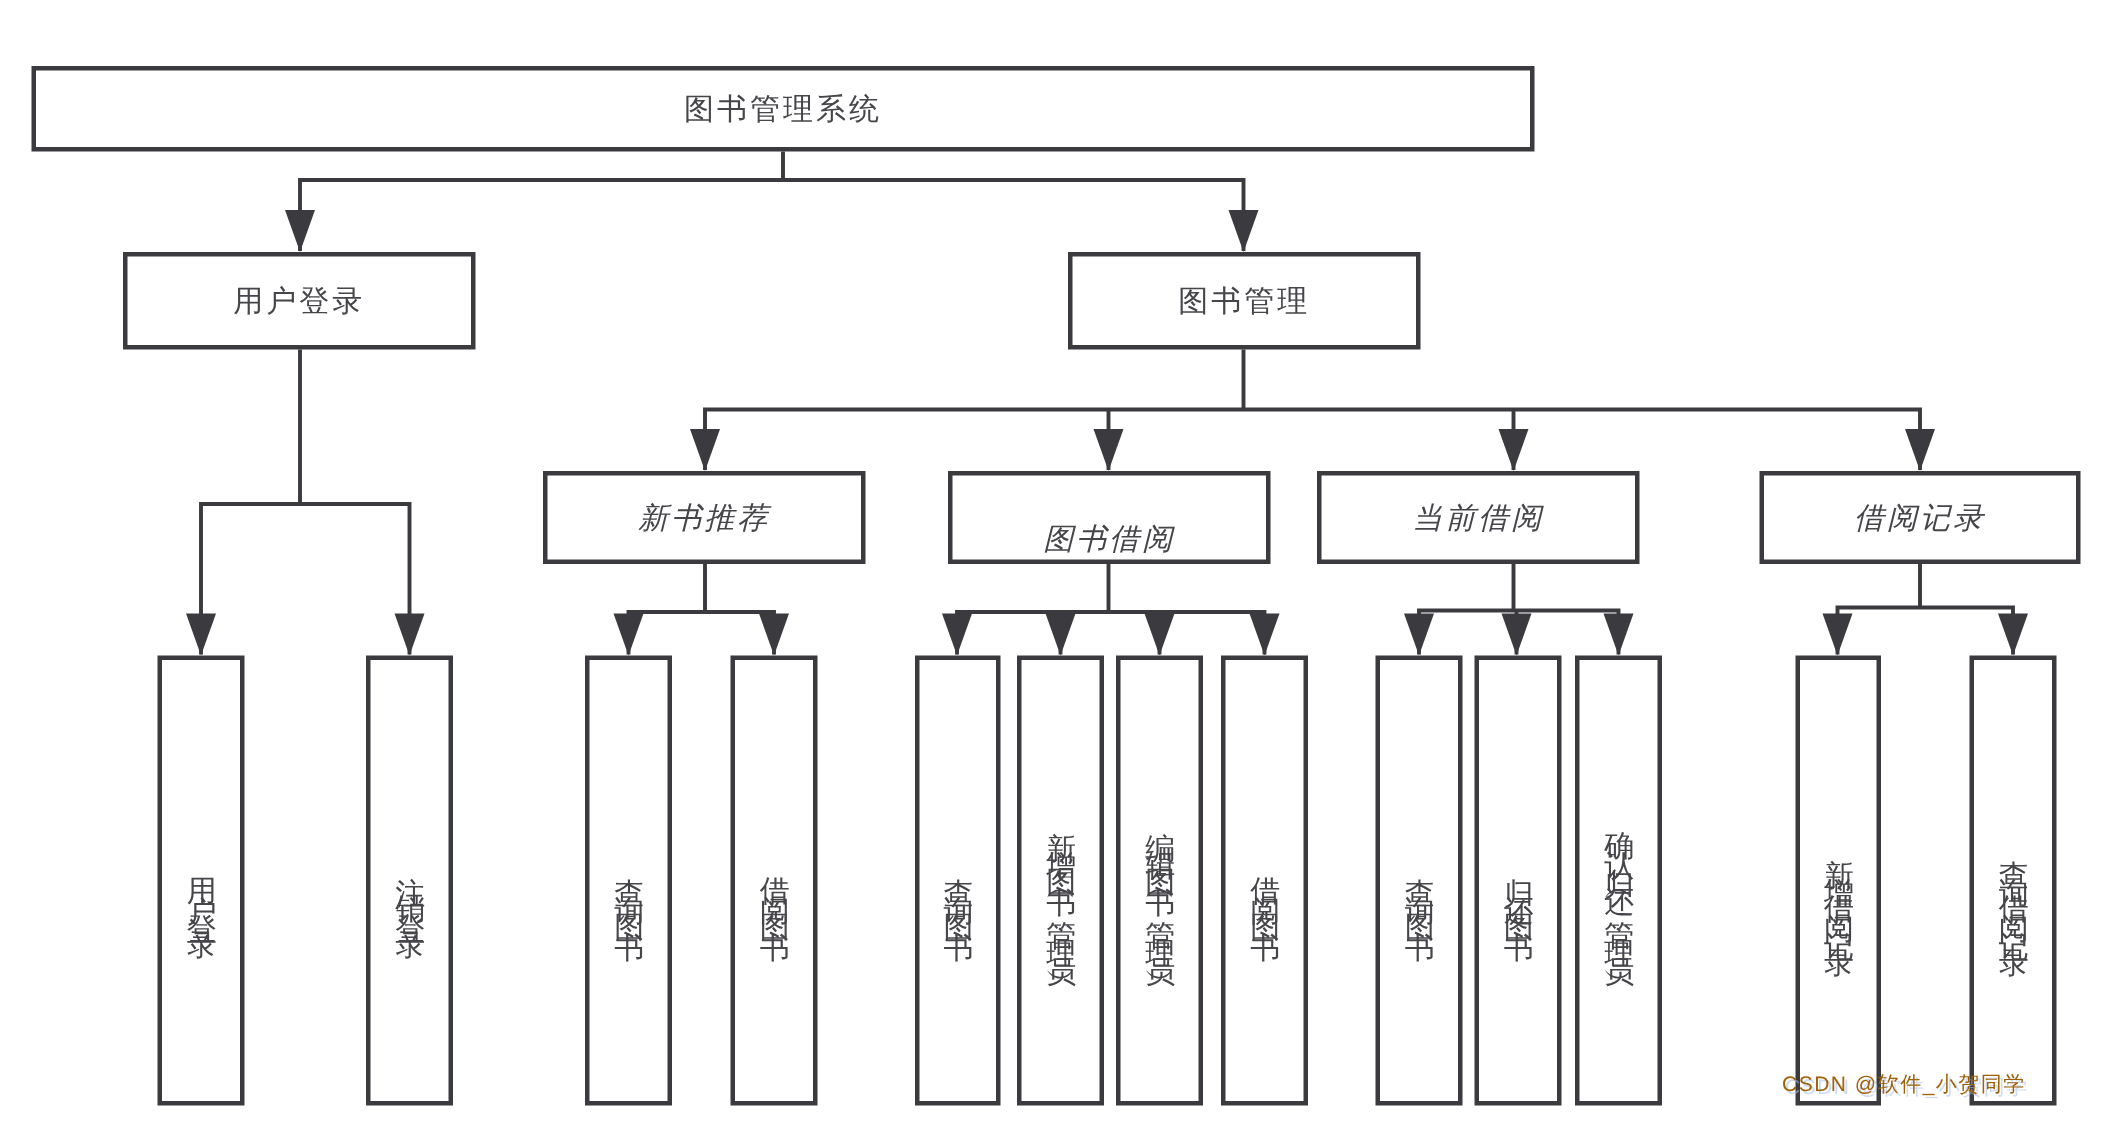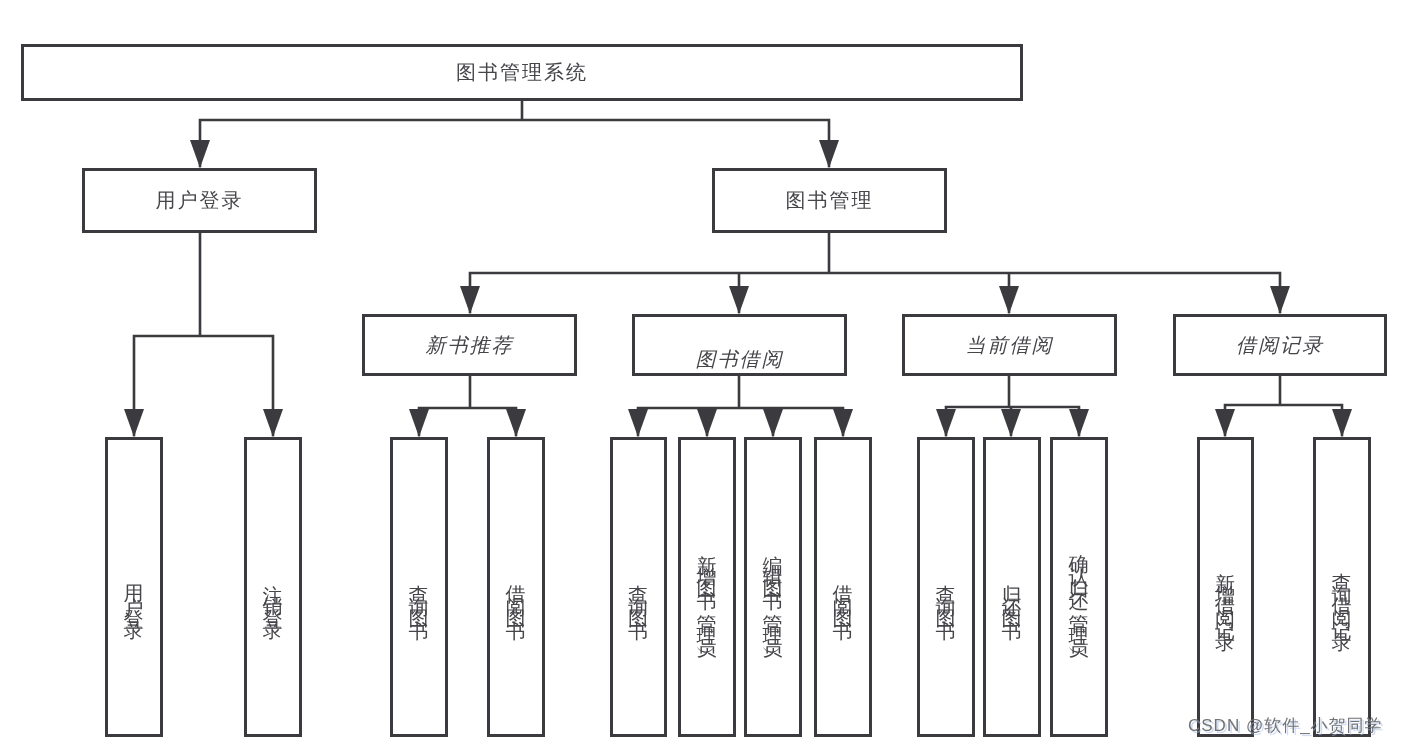--- a/index.html
+++ b/index.html
@@ -47,23 +47,23 @@
     white-space: nowrap;
   }
   .root-node    { left: 21px;   top: 28px;  width: 1002px; height: 57px; margin-top: 16px; }
   .lvl2         { top: 168px;   height: 65px; width: 235px; }
   .lvl3         { top: 314px;   height: 62px; width: 215px; font-style: italic; }
   .leaf         { top: 437px;   height: 300px; width: 58px; }
   #watermark {
     position: absolute;
     left: 1188px;
     top: 714px;
-    font-size: 17px;
+    font-size: 14px;
     letter-spacing: 1px;
-    color: #737373;
+    color: #a16207;
     text-shadow: 2px 2px 0 rgba(165, 190, 235, 0.55);
     white-space: nowrap;
   }
 </style>
 </head>
 <body>
 
 <div id="canvas">
 
   <svg id="connector-svg" viewBox="0 0 1405 747" xmlns="http://www.w3.org/2000/svg">
@@ -109,21 +109,21 @@
   <div class="box lvl2" style="left:712px;">
     <span class="h-label">图书管理</span>
   </div>
 
   <div class="box lvl3" style="left:362px;">
     <span class="h-label">新书推荐</span>
   </div>
   <div class="box lvl3" style="left:632px;align-items:flex-end;">
     <span class="h-label">图书借阅</span>
   </div>
-  <div class="box lvl3" style="left:902px;">
+  <div class="box lvl3" style="left:878px;">
     <span class="h-label">当前借阅</span>
   </div>
   <div class="box lvl3" style="left:1173px;width:214px;text-align:center;">
     <span class="h-label">借阅记录</span>
   </div>
 
   <div class="box leaf" style="left:105px;">
     <span class="v-label">用户登录</span>
   </div>
   <div class="box leaf" style="left:244px;">

